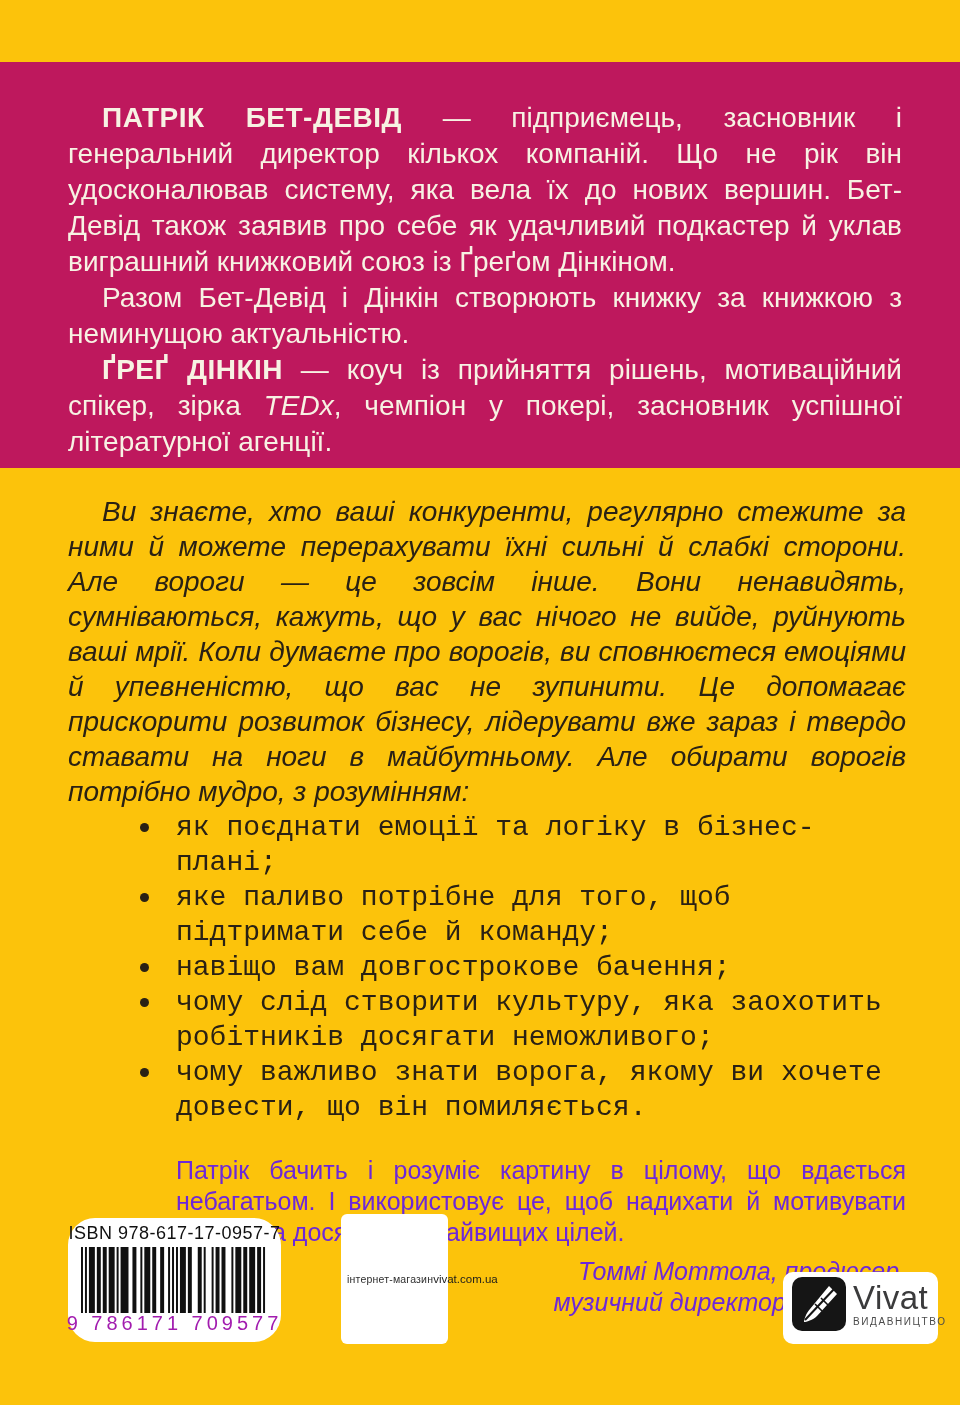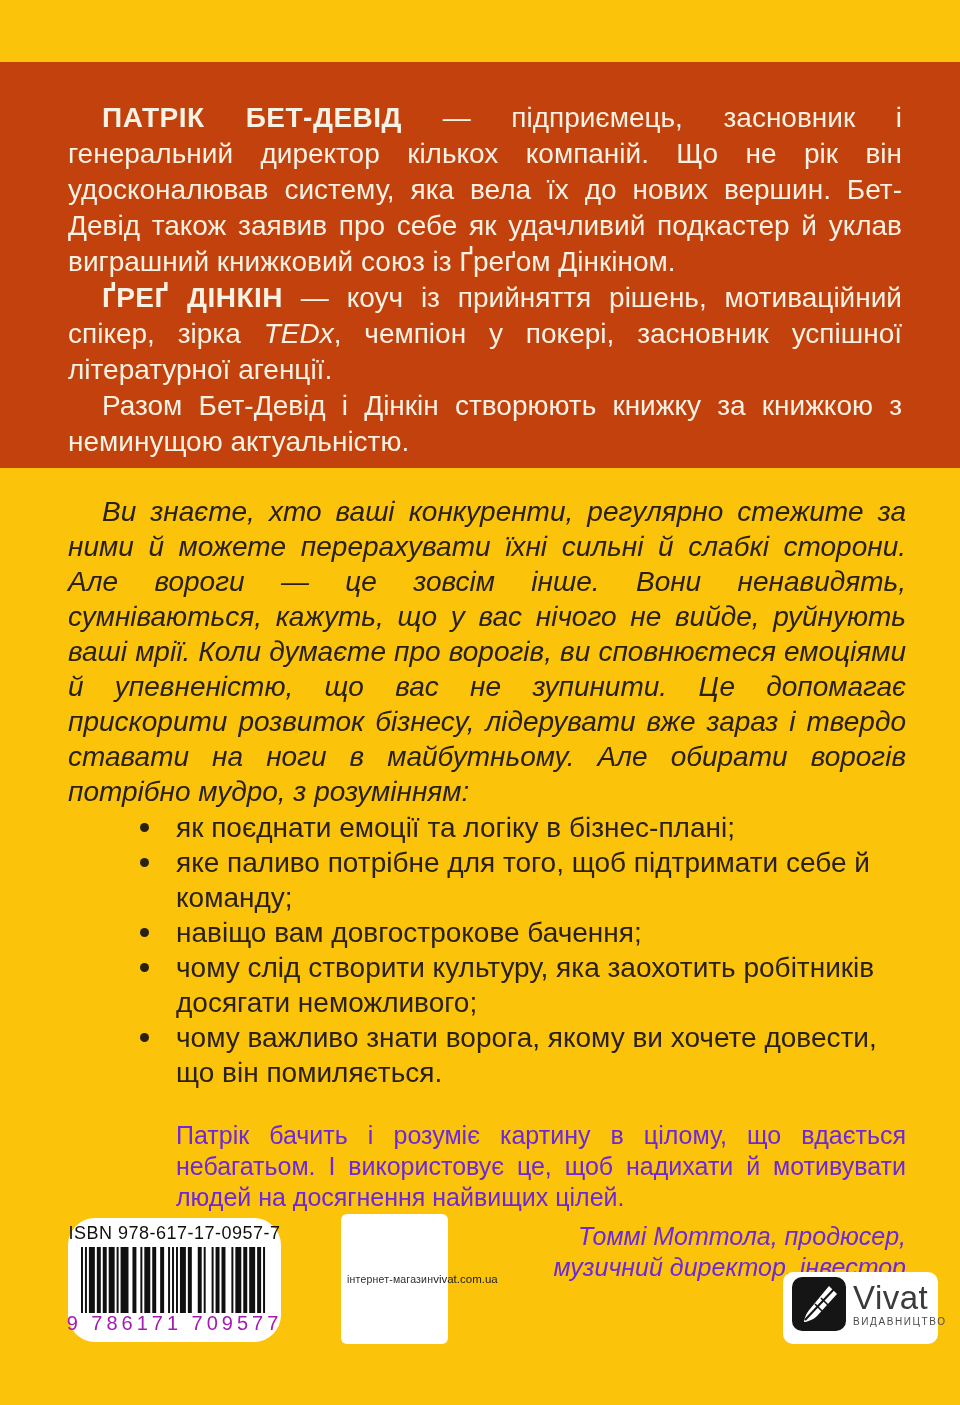--- a/index.html
+++ b/index.html
@@ -4,34 +4,34 @@
 <style>
   html,body{margin:0;padding:0;background:#888;}
   .page{
     position:relative;width:960px;height:1405px;overflow:hidden;
     background:#fcc30b;margin:0 auto;
     font-family:"Liberation Sans","DejaVu Sans",sans-serif;
   }
   
   .bio-panel{
     margin-top:62px;height:406px;box-sizing:border-box;
-    background:#c2410c;color:#f7f2e3;
+    background:#be185d;color:#f7f2e3;
     padding:38px 58px 0 68px;
     font-size:28px;line-height:36px;text-align:justify;
   }
   .bio-panel p{margin:0;text-indent:34px;}
   .bio-panel strong{font-weight:700;letter-spacing:.5px;}
   .bio-panel em{font-style:italic;}
   
   .main-copy{
     padding:26px 54px 0 68px;color:#2a2114;
     font-size:28px;line-height:35px;text-align:justify;
   }
   .intro{margin:0;text-indent:34px;font-style:italic;}
-  .bullets{list-style:none;margin:1px 0 16px 0;padding:0 0 0 70px;}
+  .bullets{list-style:none;margin:1px 0 16px 0;padding:0 0 0 70px;font-family:Liberation Mono, monospace;}
   .bullets li{position:relative;padding-left:38px;text-align:left;}
   .bullets li::before{
     content:"";position:absolute;left:2px;top:13px;
     width:9px;height:9px;border-radius:50%;background:#2a2114;
   }
   .quote-block{margin:30px 0 0 108px;font-size:25px;line-height:31px;color:#6d28d9;}
   .quote-text{margin:0;text-align:justify;}
   .quote-attr{margin:0;text-align:right;font-style:italic;}
   .quote-attr.first{margin-top:8px;}
   
@@ -66,22 +66,22 @@
   .logo-name{font-size:33px;line-height:34px;color:#3b3b3c;letter-spacing:.5px;}
   .logo-sub{font-size:10px;color:#4a4a4a;letter-spacing:1.6px;margin-top:1px;}
 </style>
 </head>
 <body>
 
 <div class="page">
 
   <section class="bio-panel">
     <p><strong>ПАТРІК БЕТ-ДЕВІД</strong><span> — підприємець, засновник і генеральний директор кількох компаній. Що не рік він удосконалював систему, яка вела їх до нових вершин. Бет-Девід також заявив про себе як удачливий подкастер й уклав виграшний книжковий союз із Ґреґом Дінкіном.</span></p>
+    <p>Разом Бет-Девід і Дінкін створюють книжку за книжкою з неминущою актуальністю.</p>
     <p><strong>ҐРЕҐ ДІНКІН</strong><span> — коуч із прийняття рішень, мотиваційний спікер, зірка </span><em>TEDx</em><span>, чемпіон у покері, засновник успішної літературної агенції.</span></p>
-    <p>Разом Бет-Девід і Дінкін створюють книжку за книжкою з неминущою актуальністю.</p>
   </section>
 
   <section class="main-copy">
     <p class="intro">Ви знаєте, хто ваші конкуренти, регулярно стежите за ними й можете перерахувати їхні сильні й слабкі сторони. Але вороги — це зовсім інше. Вони ненавидять, сумніваються, кажуть, що у вас нічого не вийде, руйнують ваші мрії. Коли думаєте про ворогів, ви сповнюєтеся емоціями й упевненістю, що вас не зупинити. Це допомагає прискорити розвиток бізнесу, лідерувати вже зараз і твердо ставати на ноги в майбутньому. Але обирати ворогів потрібно мудро, з розумінням:</p>
     <ul class="bullets">
       <li><span>як поєднати емоції та логіку в бізнес-плані;</span></li>
       <li><span>яке паливо потрібне для того, щоб підтримати себе й команду;</span></li>
       <li><span>навіщо вам довгострокове бачення;</span></li>
       <li><span>чому слід створити культуру, яка заохотить робітників досягати неможливого;</span></li>
       <li><span>чому важливо знати ворога, якому ви хочете довести, що він помиляється.</span></li>

